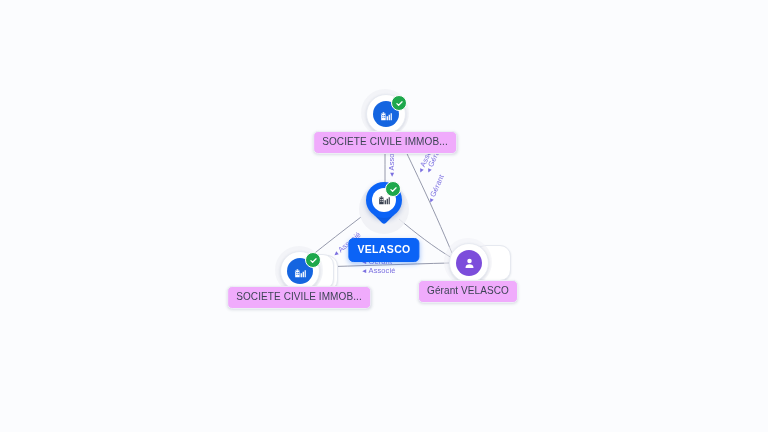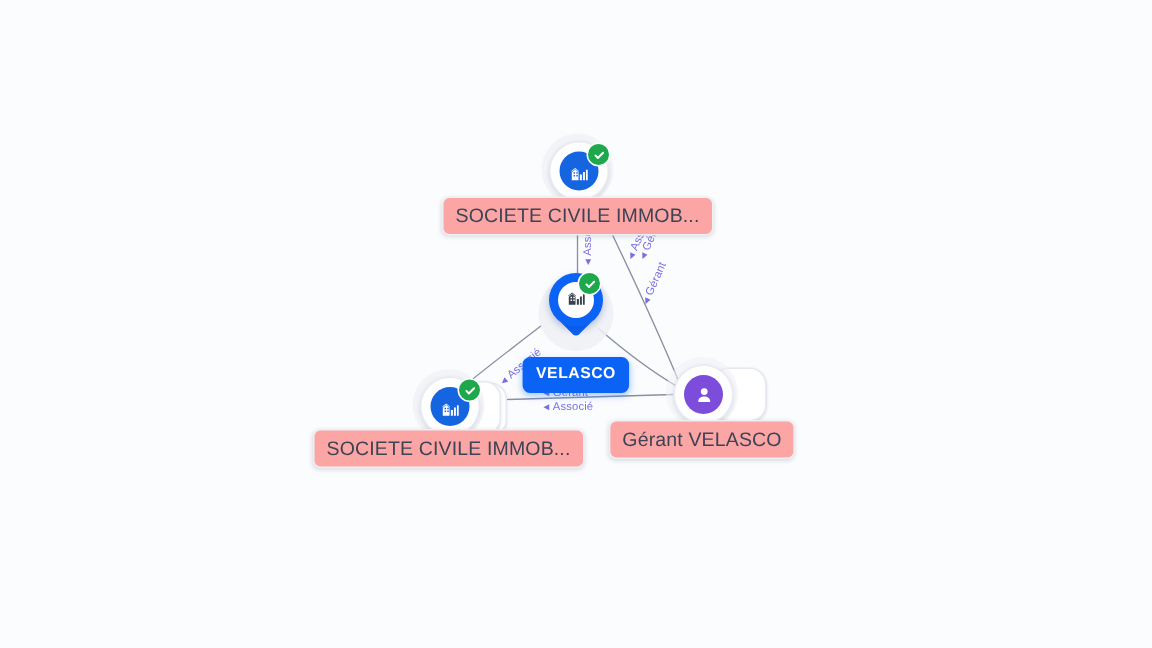--- a/index.html
+++ b/index.html
@@ -155,26 +155,26 @@
   .pin-check {
     left: 22px;
     top: -1px;
   }
 
   
   .node-label {
     position: absolute;
     transform: translateX(-50%);
     white-space: nowrap;
-    background: #fca5a5;
+    background: #f0abfc;
     border: 1px solid #eceff4;
     border-radius: 5px;
     box-shadow: 0 1px 3px rgba(40,55,90,.16);
     color: #3c4354;
-    font-size: 13px;
+    font-size: 10px;
     line-height: 1;
     padding: 5px 8px 6px 8px;
     letter-spacing: .1px;
   }
   .node-label.selected {
     background: #0b63f6;
     border-color: #0b63f6;
     color: #ffffff;
     font-weight: bold;
     font-size: 10.5px;

